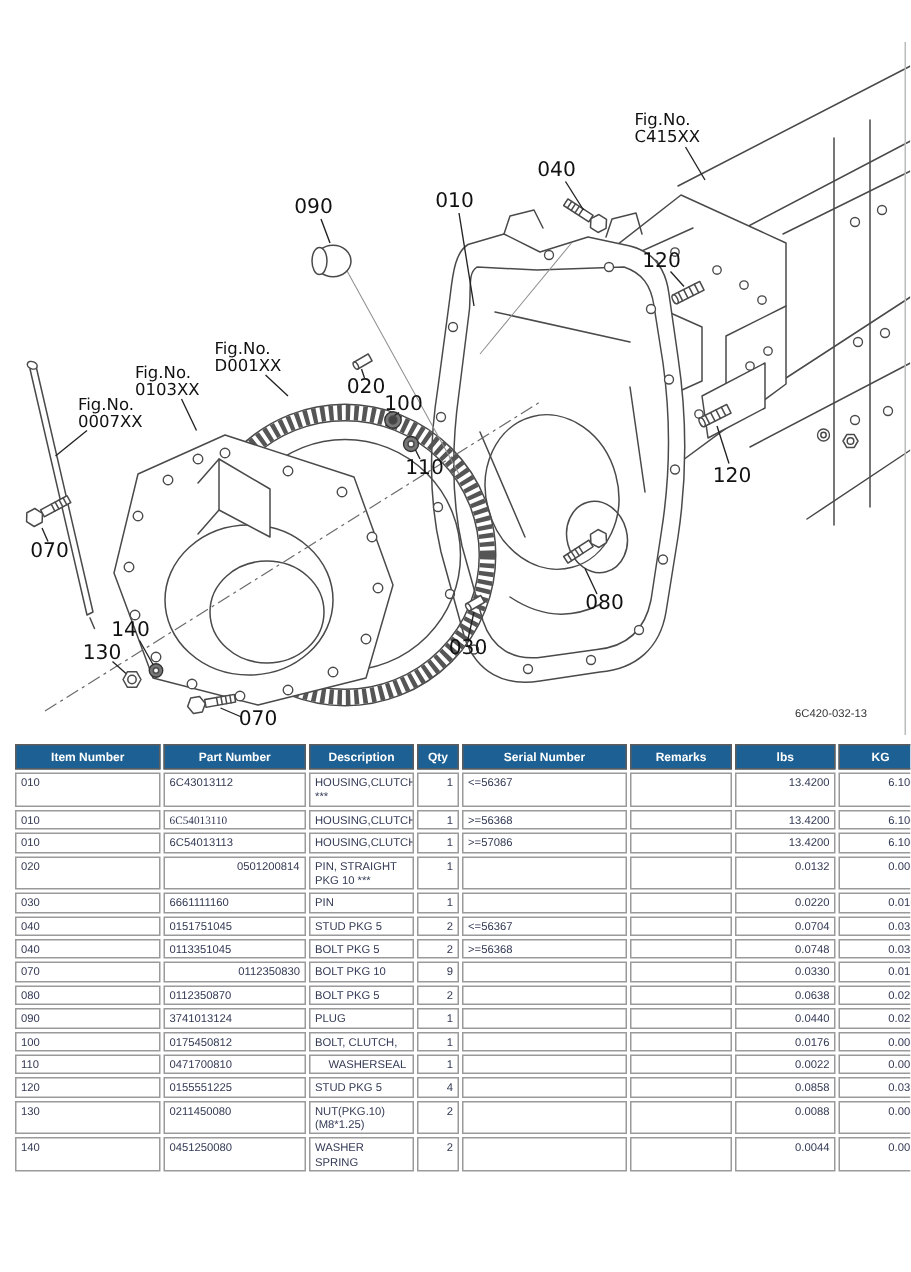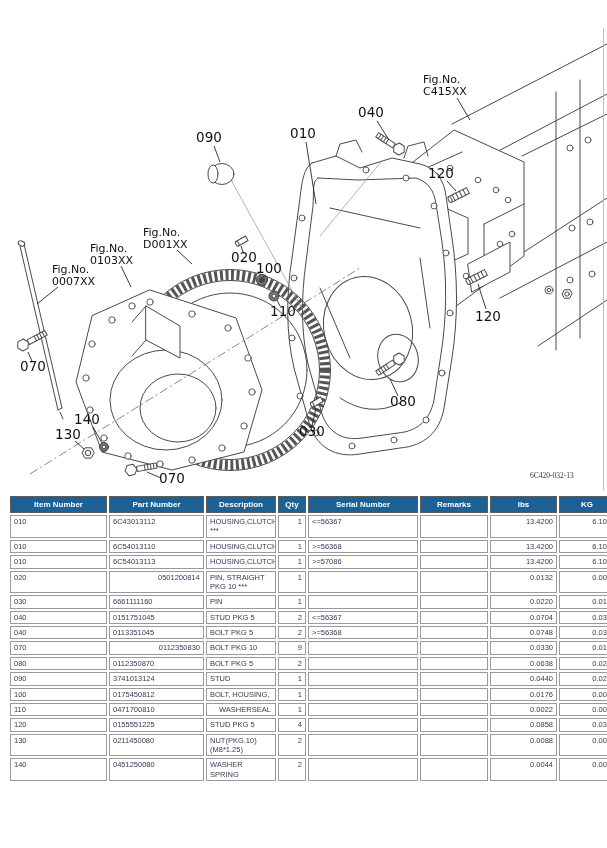--- a/index.html
+++ b/index.html
@@ -17,21 +17,21 @@
   .teeth{stroke:#555;fill:none;stroke-width:10;stroke-dasharray:3 2.6}
   .thin{stroke:#909090;stroke-width:.7;fill:none}
   .axis{stroke:#6a6a6a;stroke-width:.8;fill:none;stroke-dasharray:9 3 2 3}
   .hole{stroke:var(--art);fill:#fff;stroke-width:.9}
   .dark{fill:#777;stroke:#333;stroke-width:.9}
   .leader{stroke:#222;stroke-width:.9}
   .callout-text{font-family:"DejaVu Sans",sans-serif;font-size:13.5px;fill:#111;text-anchor:middle}
   .fig-text{font-family:"DejaVu Sans",sans-serif;font-size:11px;fill:#111}
 
   .right-border{position:absolute;left:603px;top:28px;width:1px;height:462px;background:#bcbcbc}
-  .drawing-number{position:absolute;left:530px;top:471px;width:72px;font-family:Liberation Serif, serif;font-size:7.5px;color:#333}
+  .drawing-number{position:absolute;left:530px;top:471px;width:72px;font-family:Liberation Sans, sans-serif;font-size:7.5px;color:#333}
 
   .parts-table{position:absolute;left:8px;top:494px;width:591px;table-layout:fixed;
     border-collapse:separate;border-spacing:2px}
   .parts-table th{background:var(--header-bg);color:var(--header-text);font-size:8px;font-weight:bold;
     padding:3px 1px;border:1px solid #5c5c5c;text-align:center;overflow:hidden;white-space:nowrap}
   .parts-table td{font-size:7.5px;color:var(--cell-text);border:1px solid var(--grid);
     padding:1px 3px;line-height:1.25;vertical-align:top;background:#fff;overflow:hidden}
 
   .brand{position:absolute;top:747px;left:0;width:100%;text-align:center;
     font-size:34px;font-weight:bold;color:var(--brand-red);letter-spacing:.5px;
@@ -268,21 +268,21 @@
           <td style="text-align: left;">6C43013112</td>
           <td style="text-align: left;">HOUSING,CLUTCH ***</td>
           <td style="text-align: right;">1</td>
           <td style="text-align: left;">&lt;=56367</td>
           <td style="text-align: left;"></td>
           <td style="text-align: right;">13.4200</td>
           <td style="text-align: right;">6.100</td>
         </tr>
         <tr>
           <td style="text-align: left;">010</td>
-          <td style="text-align: left;">6C54013110</td>
+          <td style="text-align: left; font-family: Liberation Serif, serif;">6C54013110</td>
           <td style="text-align: left;">HOUSING,CLUTCH</td>
           <td style="text-align: right;">1</td>
           <td style="text-align: left;">&gt;=56368</td>
           <td style="text-align: left;"></td>
           <td style="text-align: right;">13.4200</td>
           <td style="text-align: right;">6.100</td>
         </tr>
         <tr>
           <td style="text-align: left;">010</td>
           <td style="text-align: left;">6C54013113</td>
@@ -349,31 +349,31 @@
           <td style="text-align: left;">BOLT PKG 5</td>
           <td style="text-align: right;">2</td>
           <td style="text-align: left;"></td>
           <td style="text-align: left;"></td>
           <td style="text-align: right;">0.0638</td>
           <td style="text-align: right;">0.029</td>
         </tr>
         <tr>
           <td style="text-align: left;">090</td>
           <td style="text-align: left;">3741013124</td>
-          <td style="text-align: left;">STUD</td>
+          <td style="text-align: left;">PLUG</td>
           <td style="text-align: right;">1</td>
           <td style="text-align: left;"></td>
           <td style="text-align: left;"></td>
           <td style="text-align: right;">0.0440</td>
           <td style="text-align: right;">0.020</td>
         </tr>
         <tr>
           <td style="text-align: left;">100</td>
           <td style="text-align: left;">0175450812</td>
-          <td style="text-align: left;">BOLT, HOUSING,</td>
+          <td style="text-align: left;">BOLT, CLUTCH,</td>
           <td style="text-align: right;">1</td>
           <td style="text-align: left;"></td>
           <td style="text-align: left;"></td>
           <td style="text-align: right;">0.0176</td>
           <td style="text-align: right;">0.008</td>
         </tr>
         <tr>
           <td style="text-align: left;">110</td>
           <td style="text-align: left;">0471700810</td>
           <td style="text-align: left; padding-left: 12px;">WASHERSEAL</td>

